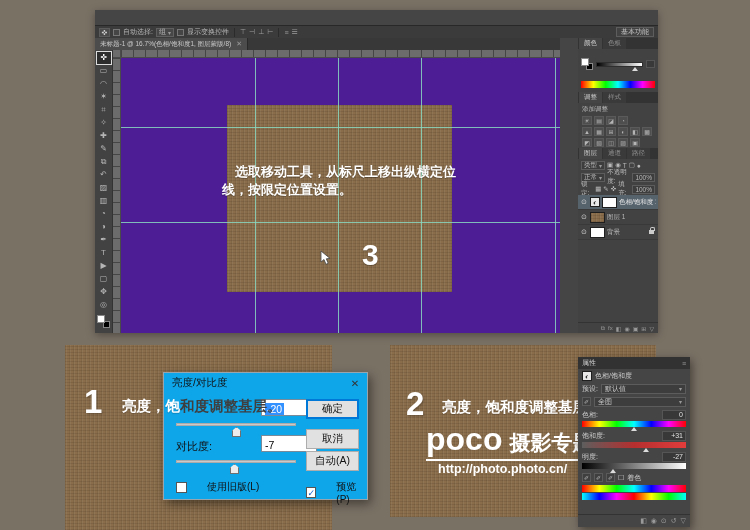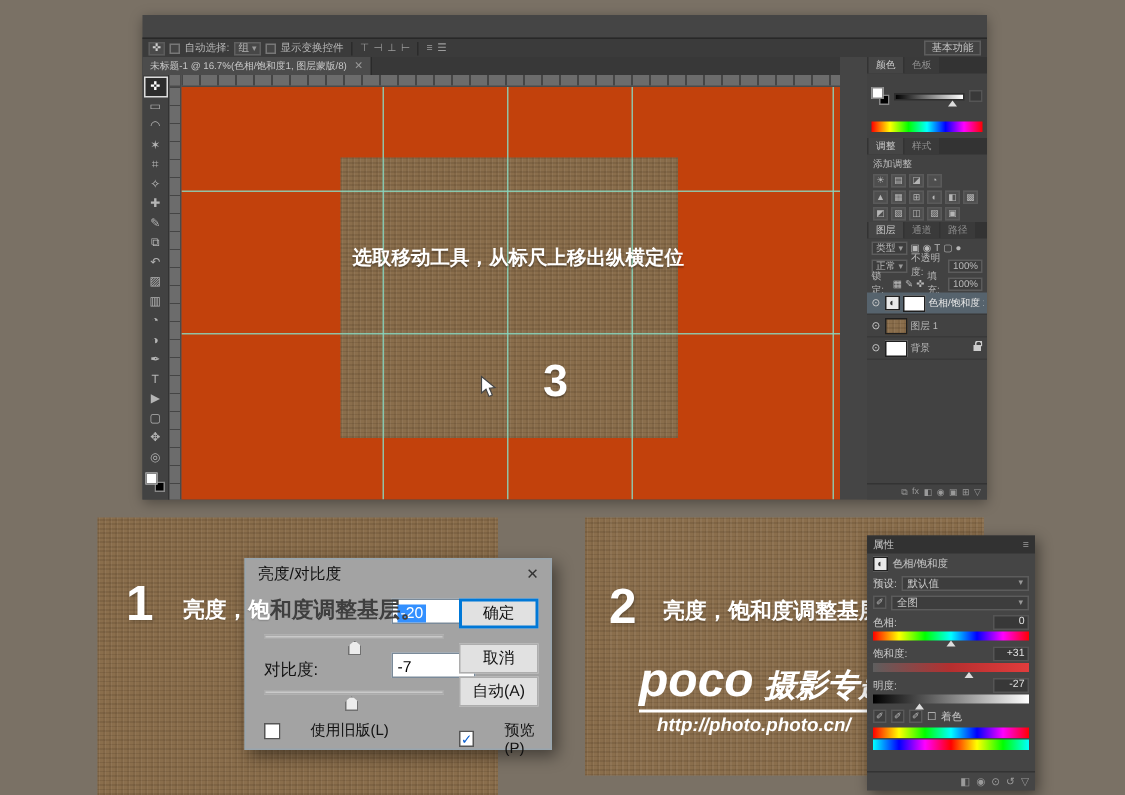--- a/index.html
+++ b/index.html
@@ -39,21 +39,21 @@
   .swatch-pair { position:relative; width:13px; height:13px; margin-top:3px; }
   .swatch-bg { position:absolute; right:0; bottom:0; width:7px; height:7px; background:#000; border:1px solid #888; }
   .swatch-fg { position:absolute; left:0; top:0; width:8px; height:8px; background:#fff; border:1px solid #888; }
 
   .canvas-wrap { position:absolute; left:18px; top:40px; width:447px; height:283px; }
   .ruler-corner { position:absolute; left:0; top:0; width:8px; height:8px; background:#6c6c6c; border-right:1px solid #4a4a4a; border-bottom:1px solid #4a4a4a; }
   .ruler-top { position:absolute; left:8px; top:0; right:0; height:8px; background:#6c6c6c;
     background-image:repeating-linear-gradient(to right,#454545 0 1px,rgba(0,0,0,0) 1px 12px); border-bottom:1px solid #4a4a4a; }
   .ruler-left { position:absolute; left:0; top:8px; width:8px; bottom:0; background:#6c6c6c;
     background-image:repeating-linear-gradient(to bottom,#454545 0 1px,rgba(0,0,0,0) 1px 12px); border-right:1px solid #4a4a4a; }
-  .canvas { position:absolute; left:8px; top:8px; right:0; bottom:0; background:#c2410c; overflow:hidden; }
+  .canvas { position:absolute; left:8px; top:8px; right:0; bottom:0; background:#4c1d95; overflow:hidden; }
   .art { position:absolute; left:106px; top:47px; width:225px; height:187px; }
   .guide-v { position:absolute; top:0; bottom:0; width:1px; background:rgba(138,216,192,.85); }
   .guide-h { position:absolute; left:0; right:0; height:1px; background:rgba(138,216,192,.85); }
   .note { position:absolute; left:101px; top:105px; width:242px; color:#fff; font-size:13px; line-height:18px; font-weight:bold; text-shadow:0 1px 1px rgba(0,0,0,.3); }
   .note .l1 { padding-left:13px; }
   .step3 { position:absolute; left:241px; top:180px; font-size:30px; font-weight:bold; color:#fff; text-shadow:0 1px 1px rgba(0,0,0,.3); }
   .cursor { position:absolute; left:199px; top:192px; }
 
   
   .rightcol { position:absolute; left:483px; top:28px; width:80px; height:295px; background:#424242; display:flex; flex-direction:column; color:#b9b9b9; font-size:6.5px; }
@@ -86,28 +86,28 @@
   
   .panel1 { left:65px; top:345px; width:267px; height:185px; }
   .panel2 { left:390px; top:345px; width:266px; height:172px; }
   .big-num { font-size:33px; font-weight:bold; color:#fff; text-shadow:1px 1px 2px rgba(0,0,0,.25); line-height:1; }
   .step-text { font-size:14.5px; font-weight:bold; color:#fff; text-shadow:0 1px 1px rgba(0,0,0,.2); white-space:nowrap; }
   .num1 { left:84px; top:385px; z-index:30; }
   .step1-text { left:122px; top:397px; z-index:30; }
   .step1-text .dark { color:#3f3f3f; text-shadow:none; }
   .num2 { position:absolute; left:16px; top:42px; }
   .step2-text { position:absolute; left:52px; top:53px; }
-  .poco { position:absolute; left:36px; top:92px; color:#fff;font-style:italic; }
+  .poco { position:absolute; left:36px; top:78px; color:#fff; }
   .poco-row { display:flex; align-items:baseline; gap:7px; }
   .poco-name { font-size:32px; font-weight:bold; line-height:1; letter-spacing:0; }
   .poco-suffix { font-size:21px; font-weight:bold; }
   .poco-url { font-size:12.5px; font-weight:bold; border-top:2px solid #fff; margin-top:2px; padding:1px 0 0 12px; }
 
   
-  .dialog { left:163px; top:372px; width:205px; height:128px; background:#a3a3a3; border:1px solid #98a5ae; box-shadow:3px 4px 10px rgba(0,0,0,.45); z-index:20; color:#000; }
+  .dialog { left:163px; top:372px; width:205px; height:128px; background:#0ea5e9; border:1px solid #98a5ae; box-shadow:3px 4px 10px rgba(0,0,0,.45); z-index:20; color:#000; }
   .dlg-title { height:20px; display:flex; align-items:center; padding-left:8px; font-size:10.5px; color:#111; }
   .dlg-close { margin-left:auto; width:24px; text-align:center; font-size:10px; color:#333; }
   .dlg-input { position:absolute; left:97px; width:56px; height:17px; background:#fff; border:1px solid #7a8a99; font-size:10.5px; display:flex; align-items:flex-end; padding-left:3px; }
   .sel-val { background:#3390ff; color:#fff; padding:0 2px; }
   .dlg-label { position:absolute; left:12px; font-size:11px; color:#111; }
   .dlg-track { position:absolute; left:12px; width:120px; height:3px; background:#c9c9c9; border:1px solid #ababab; }
   .dlg-thumb { position:absolute; top:3px; width:9px; height:10px; background:#ececec; border:1px solid #707070; clip-path:polygon(50% 0,100% 38%,100% 100%,0 100%,0 38%); }
   .dlg-btn { position:absolute; left:142px; width:53px; height:20px; background:#e1e1e1; border:1px solid #adadad; font-size:10.5px; display:flex; align-items:center; justify-content:center; color:#111; }
   .dlg-btn.default { border:2px solid #0078d7; }
   .dlg-check { position:absolute; display:flex; align-items:center; gap:20px; font-size:10px; color:#111; }
@@ -202,20 +202,21 @@
       <div class="canvas">
         <div class="art tex"></div>
         <div class="guide-v" style="left:134px"></div>
         <div class="guide-v" style="left:217px"></div>
         <div class="guide-v" style="left:300px"></div>
         <div class="guide-v" style="left:434px"></div>
         <div class="guide-h" style="top:69px"></div>
         <div class="guide-h" style="top:164px"></div>
         <div class="note">
           <div class="l1">选取移动工具，从标尺上移出纵横定位</div>
+          <div>线，按限定位置设置。</div>
         </div>
         <div class="step3">3</div>
         <div class="cursor">
           <svg width="12" height="16" viewBox="0 0 12 16">
               <polygon points="1,1 1,12 4,9.5 6,14.3 8.2,13.3 6.3,8.8 10,8.4" fill="#fff" stroke="#444" stroke-width="0.8"></polygon>
             </svg>
         </div>
       </div>
     </div>
 

